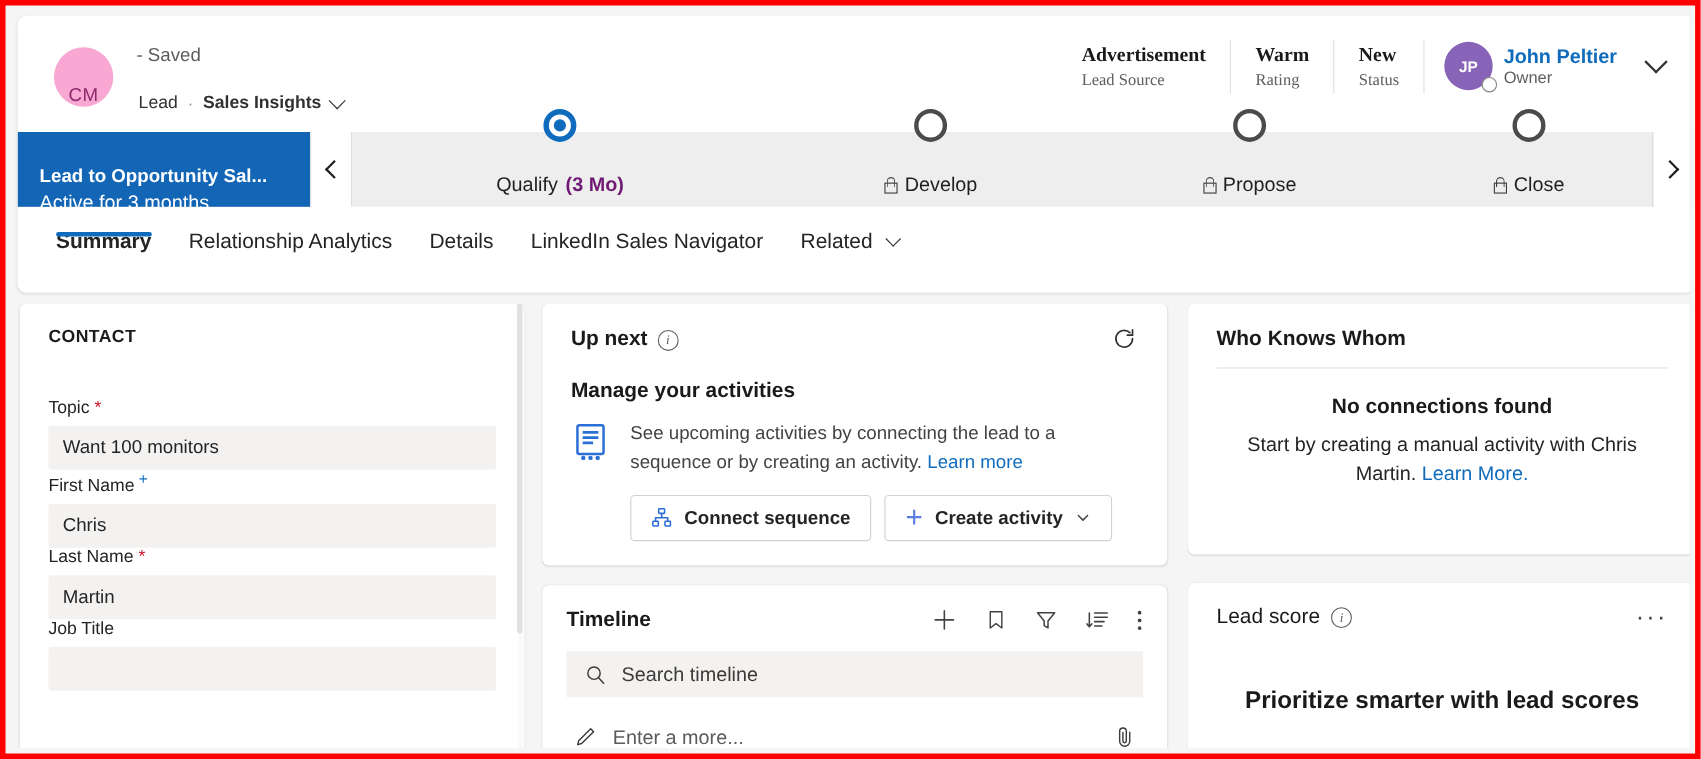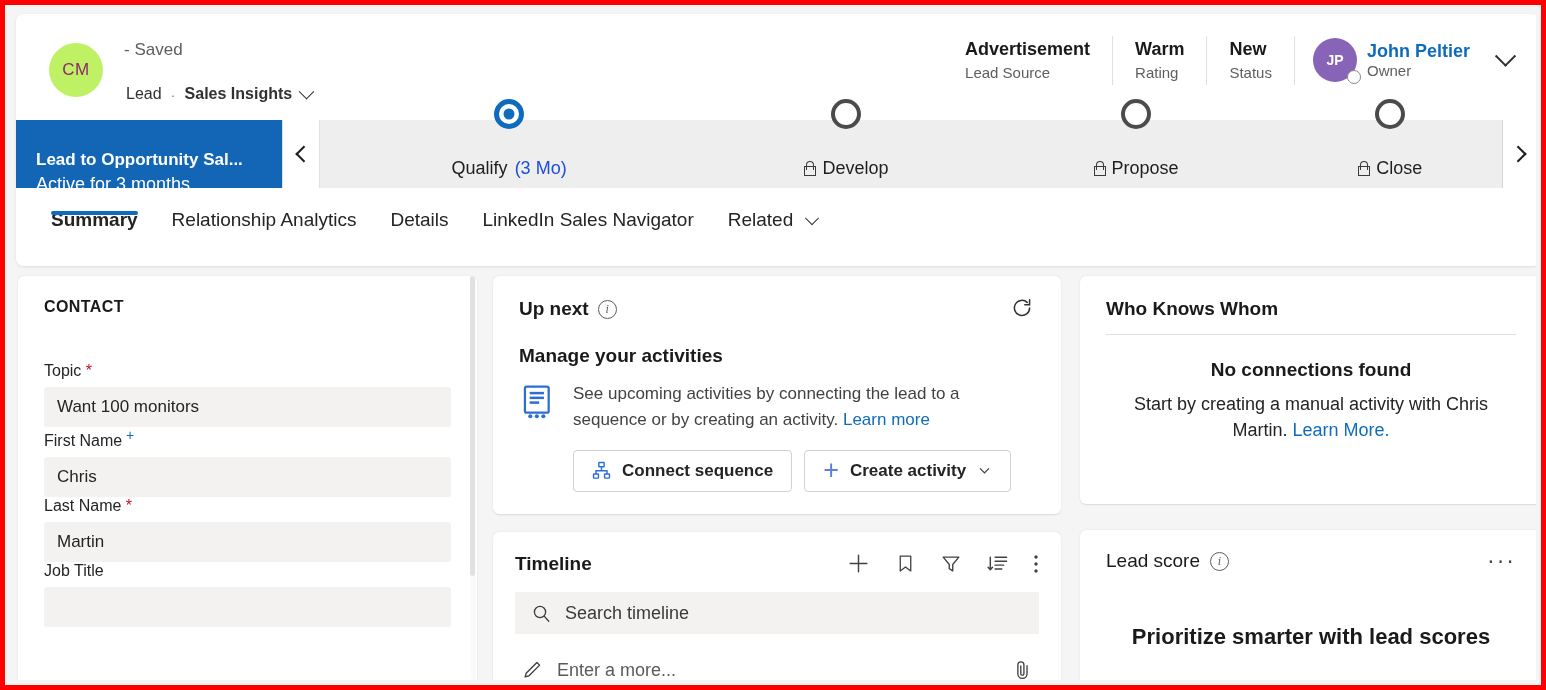--- a/index.html
+++ b/index.html
@@ -32,23 +32,23 @@
     box-shadow: 0 1px 3px rgba(0,0,0,0.10);
     overflow: hidden;
   }
   .hdr-top {
     position: relative;
     height: 98px;
   }
   .avatar {
     position: absolute; left: 33px; top: 29px;
     width: 54px; height: 54px; border-radius: 50%;
-    background: #bef264;
+    background: #f9a8d4;
     color: #8e2a6b;
-    display: flex; align-items: center; justify-content: center;
+    display: flex; align-items: flex-end; justify-content: center;
     font-size: 17px; letter-spacing: .5px;
   }
   .rec-title {
     position: absolute; left: 108px; top: 26px;
     display: flex; align-items: baseline; gap: 9px;
   }
   .rec-name { font-size: 29px; font-weight: bold; color: #1b1a19; letter-spacing: -.2px; }
   .rec-saved { font-size: 17px; color: #605e5c; }
   .rec-sub {
     position: absolute; left: 110px; top: 71px;
@@ -65,20 +65,21 @@
 
   .hdr-fields {
     position: absolute; right: 14px; top: 22px;
     display: flex; align-items: stretch; gap: 0;
   }
   .hfield {
     padding: 0 22px;
     display: flex; flex-direction: column; justify-content: flex-end;
     border-right: 1px solid #e1dfdd;
     min-width: 60px;
+    font-family: Liberation Serif, serif;
   }
   .hfield:last-of-type { border-right: none; }
   .hfield .v { font-size: 18px; font-weight: bold; color: #1b1a19; line-height: 1.45; white-space: nowrap;}
   .hfield .l { font-size: 15px; color: #605e5c; line-height: 1.5; white-space: nowrap;}
   .owner-box { display: flex; align-items: center; gap: 10px; padding-left: 18px; }
   .owner-avatar {
     position: relative;
     width: 44px; height: 44px; border-radius: 50%;
     background: #8764b8; color: #fff;
     display: flex; align-items: center; justify-content: center;
@@ -136,21 +137,21 @@
     background: #fff;
   }
   .stage.active .circle { border: 5px solid #0f6cbd; }
   .stage.active .circle::after {
     content: ""; position: absolute; left: 50%; top: 50%;
     transform: translate(-50%,-50%);
     width: 11px; height: 11px; border-radius: 50%; background: #0f6cbd;
   }
   .stage.locked .circle { border: 4px solid #4d4b49; }
   .stage-lbl { display: flex; align-items: center; gap: 7px; font-size: 18px; color: #201f1e; white-space: nowrap; }
-  .stage-lbl .mo { color: #1d4ed8; }
+  .stage-lbl .mo { color: #701a75; font-weight: bold; }
   .lock {
     position: relative; width: 12px; height: 15px; flex: none;
   }
   .lock::before {
     content: ""; position: absolute; left: 1px; bottom: 0;
     width: 10px; height: 8px; border: 1.3px solid #3b3a39;
   }
   .lock::after {
     content: ""; position: absolute; left: 3px; top: 0;
     width: 6px; height: 8px;

